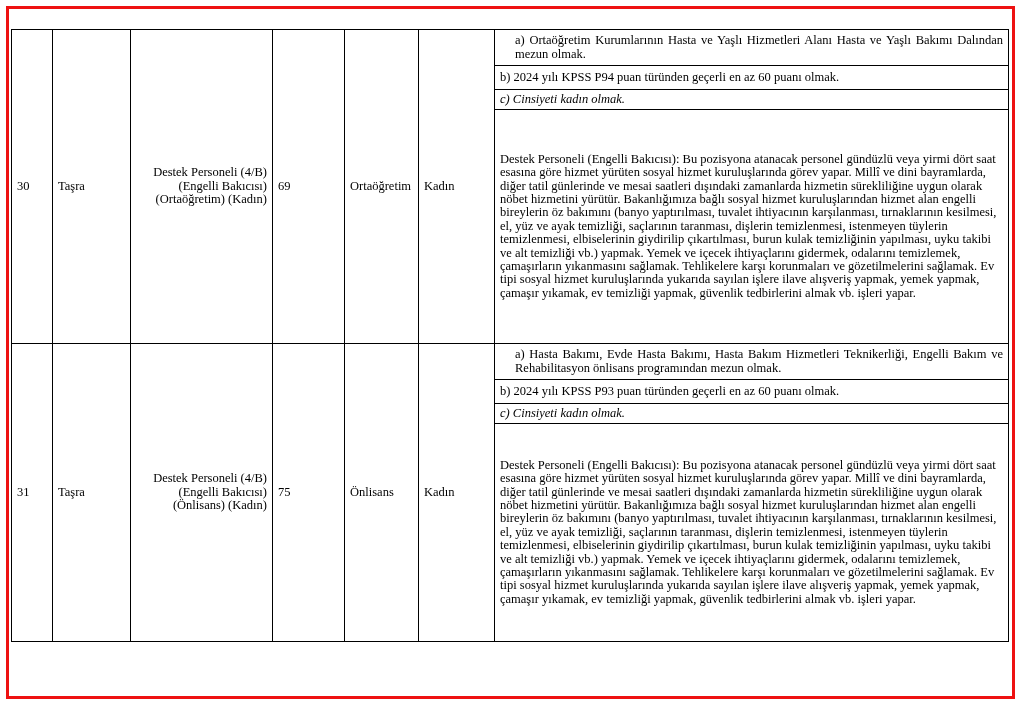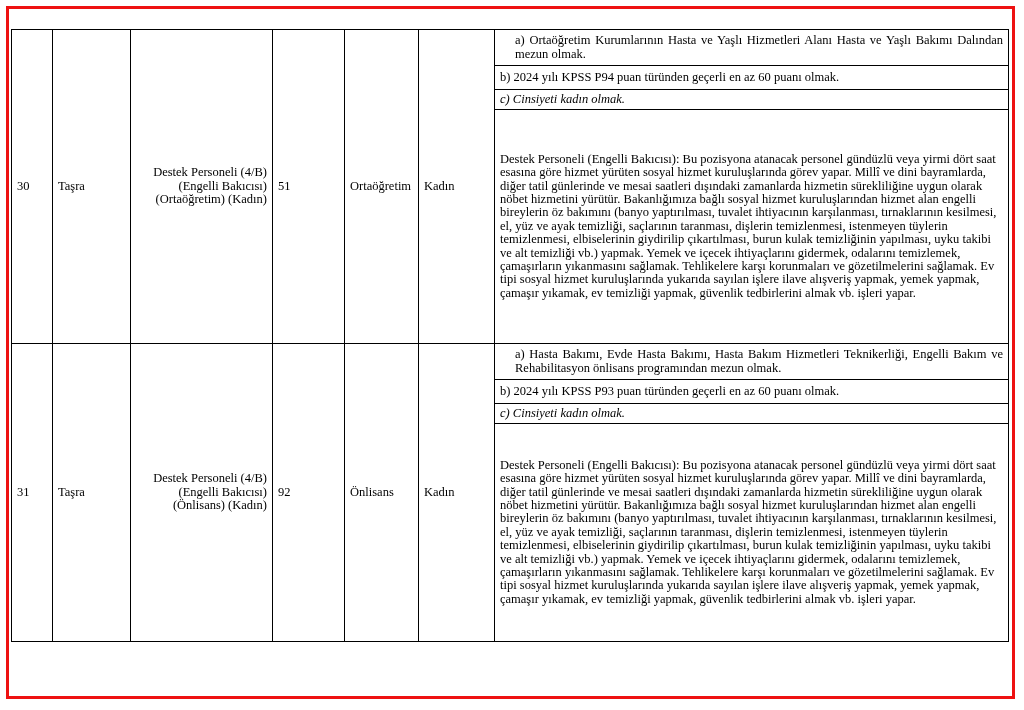--- a/index.html
+++ b/index.html
@@ -76,42 +76,42 @@
     <col style="width:514px">
   </colgroup>
 
   <tbody>
       <tr class="h-a">
     <td class="c-center" rowspan="4">30</td>
     <td class="c-center" rowspan="4">Taşra</td>
     <td class="position-cell" rowspan="4">Destek Personeli (4/B)
 (Engelli Bakıcısı)
 (Ortaöğretim) (Kadın)</td>
-    <td class="c-center" rowspan="4">51</td>
+    <td class="c-center" rowspan="4">69</td>
     <td class="c-center" rowspan="4">Ortaöğretim</td>
     <td class="c-center" rowspan="4">Kadın</td>
     <td class="req">a) Ortaöğretim Kurumlarının Hasta ve Yaşlı Hizmetleri Alanı Hasta ve Yaşlı Bakımı Dalından mezun olmak.</td>
   </tr>
   <tr class="h-b">
     <td class="req">b) 2024 yılı KPSS P94 puan türünden geçerli en az 60 puanı olmak.</td>
   </tr>
   <tr class="h-c">
     <td class="req">c) Cinsiyeti kadın olmak.</td>
   </tr>
   <tr class="h-d1">
     <td class="req-desc">Destek Personeli (Engelli Bakıcısı): Bu pozisyona atanacak personel gündüzlü veya yirmi dört saat esasına göre hizmet yürüten sosyal hizmet kuruluşlarında görev yapar. Millî ve dini bayramlarda, diğer tatil günlerinde ve mesai saatleri dışındaki zamanlarda hizmetin sürekliliğine uygun olarak nöbet hizmetini yürütür. Bakanlığımıza bağlı sosyal hizmet kuruluşlarından hizmet alan engelli bireylerin öz bakımını (banyo yaptırılması, tuvalet ihtiyacının karşılanması, tırnaklarının kesilmesi, el, yüz ve ayak temizliği, saçlarının taranması, dişlerin temizlenmesi, istenmeyen tüylerin temizlenmesi, elbiselerinin giydirilip çıkartılması, burun kulak temizliğinin yapılması, uyku takibi ve alt temizliği vb.) yapmak. Yemek ve içecek ihtiyaçlarını gidermek, odalarını temizlemek, çamaşırların yıkanmasını sağlamak. Tehlikelere karşı korunmaları ve gözetilmelerini sağlamak. Ev tipi sosyal hizmet kuruluşlarında yukarıda sayılan işlere ilave alışveriş yapmak, yemek yapmak, çamaşır yıkamak, ev temizliği yapmak, güvenlik tedbirlerini almak vb. işleri yapar.</td>
   </tr>
 
   <tr class="h-a">
     <td class="c-center" rowspan="4">31</td>
     <td class="c-center" rowspan="4">Taşra</td>
     <td class="position-cell" rowspan="4">Destek Personeli (4/B)
 (Engelli Bakıcısı)
 (Önlisans) (Kadın)</td>
-    <td class="c-center" rowspan="4">92</td>
+    <td class="c-center" rowspan="4">75</td>
     <td class="c-center" rowspan="4">Önlisans</td>
     <td class="c-center" rowspan="4">Kadın</td>
     <td class="req">a) Hasta Bakımı, Evde Hasta Bakımı, Hasta Bakım Hizmetleri Teknikerliği, Engelli Bakım ve Rehabilitasyon önlisans programından mezun olmak.</td>
   </tr>
   <tr class="h-b">
     <td class="req">b) 2024 yılı KPSS P93 puan türünden geçerli en az 60 puanı olmak.</td>
   </tr>
   <tr class="h-c">
     <td class="req">c) Cinsiyeti kadın olmak.</td>
   </tr>

